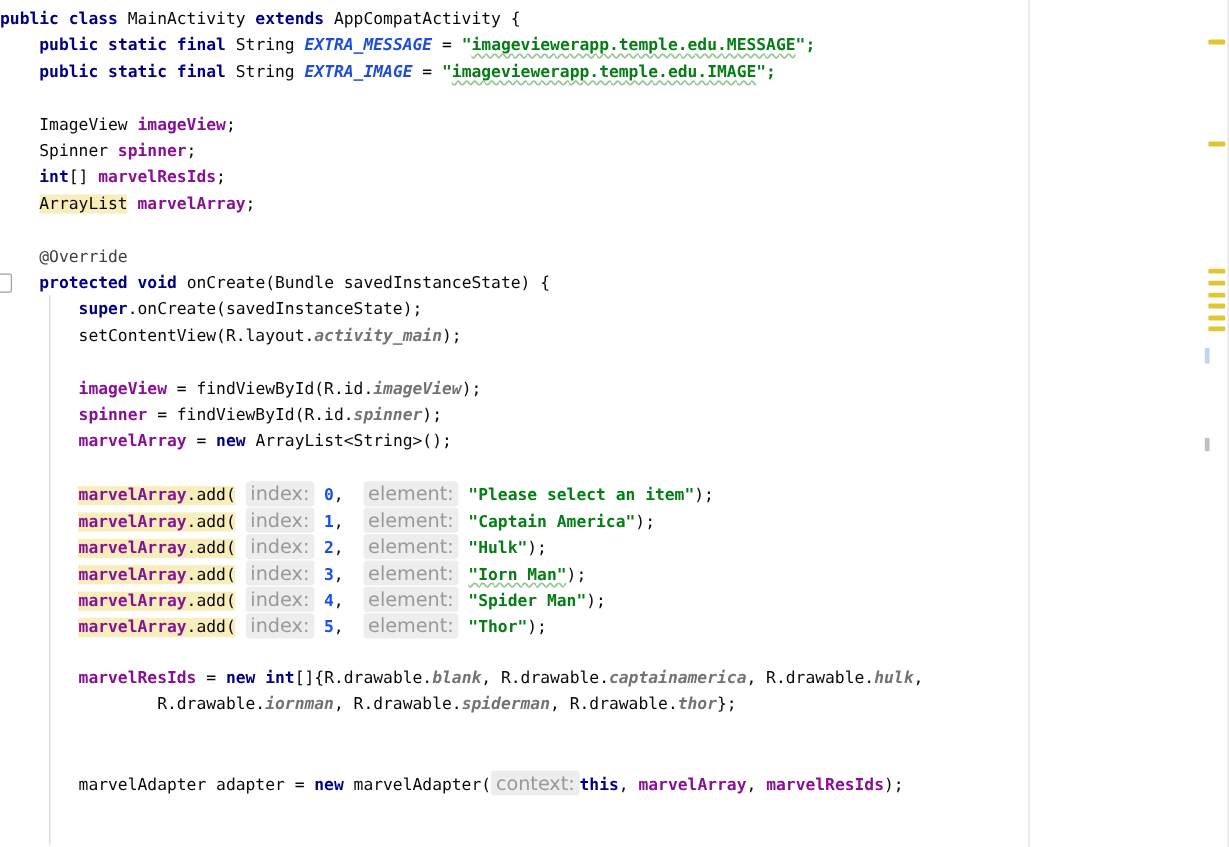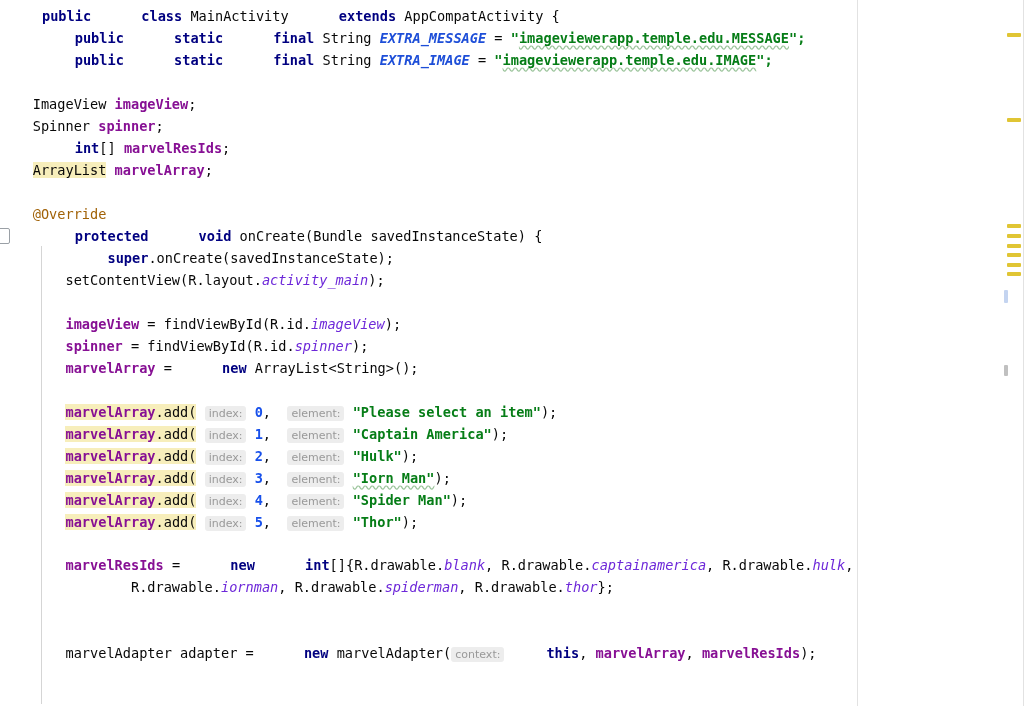--- a/index.html
+++ b/index.html
@@ -52,40 +52,40 @@
     position:absolute;left:857px;top:0;width:1px;height:706px;
     background:#e2e2e2;
   }
   
   #far-divider{
     position:absolute;left:1023px;top:0;width:1px;height:706px;
     background:#e2e2e2;
   }
 
   
-  .kw       {color:#000080;font-weight:bold;padding-left:42px;}
+  .kw       {color:#000080;font-weight:bold;}
   .plain    {color:#080808;}
   .str      {color:#067d17;font-weight:bold;}
   .str-w    {color:#067d17;font-weight:bold;
              text-decoration:underline;
              text-decoration-style:wavy;
              text-decoration-color:#9bc49b;
              text-underline-offset:2px;}
   .field    {color:#871094;font-weight:bold;}
-  .fielditl {color:#6d28d9;font-weight:normal;font-style:italic;}
+  .fielditl {color:#737373;font-weight:bold;font-style:italic;}
   .statitl  {color:#1d4ed8;font-weight:bold;font-style:italic;}
   .num      {color:#1750eb;font-weight:bold;}
-  .anno     {color:#a16207;}
+  .anno     {color:#404040;}
   .hl       {background:#f7eebb;}
 
   
   .hint{
     background:#ededed;
     color:#999999;
-    font-size:11px;
+    font-size:16px;
     font-family:"DejaVu Sans","Liberation Sans",sans-serif;
     border-radius:3px;
     padding:1px 4px 1px 4px;
     letter-spacing:0;
   }
 
   
   #marker-track{
     position:absolute;left:1002px;top:0;width:22px;height:706px;
     background:#ffffff;

